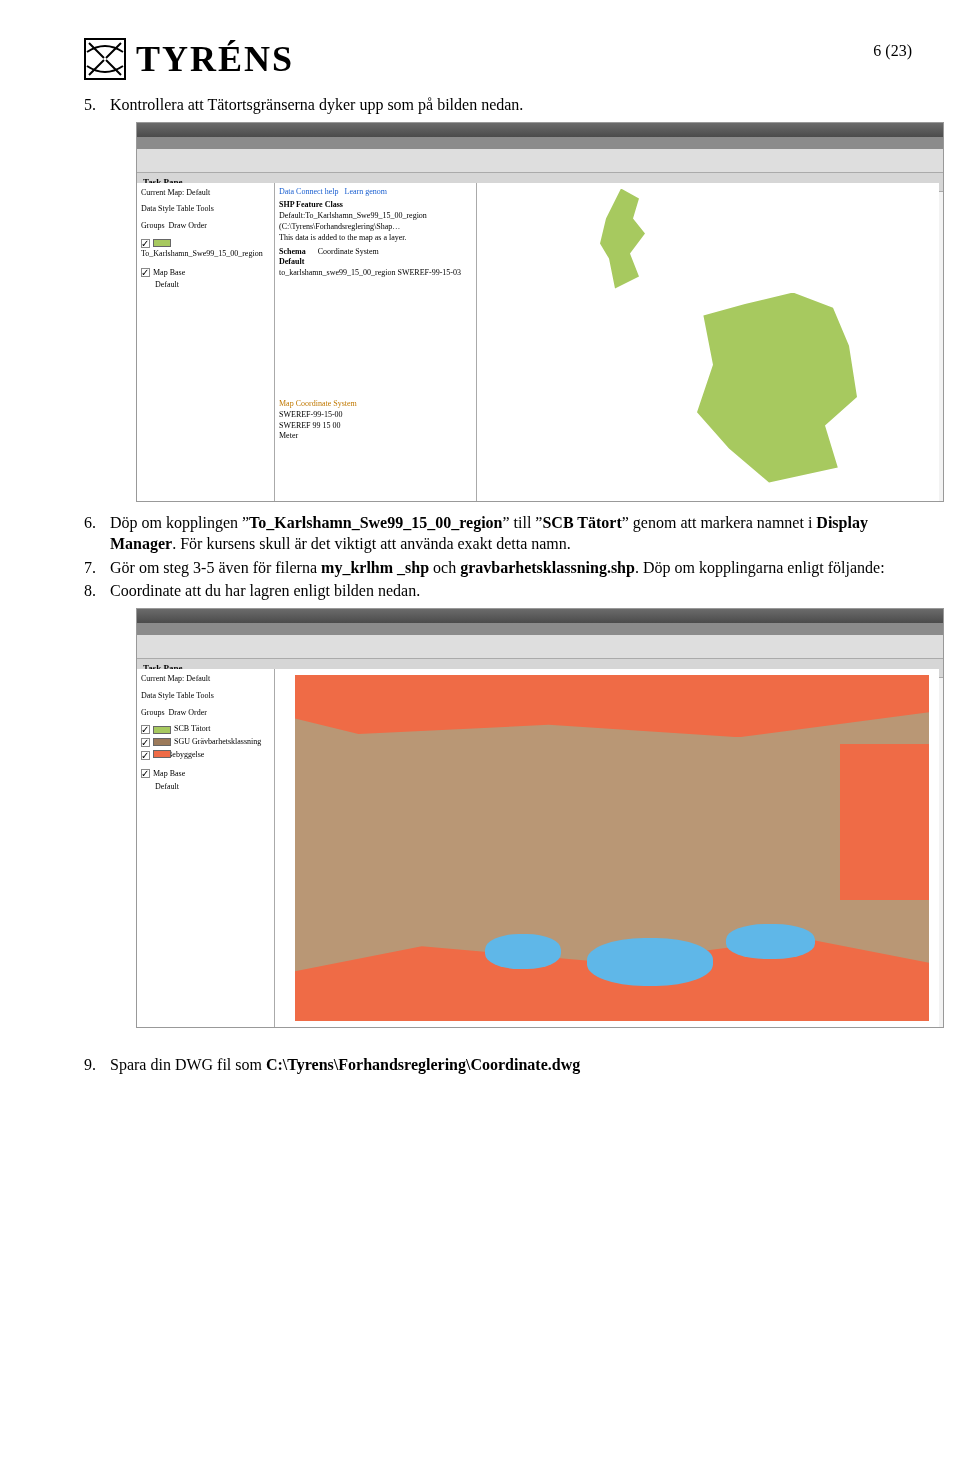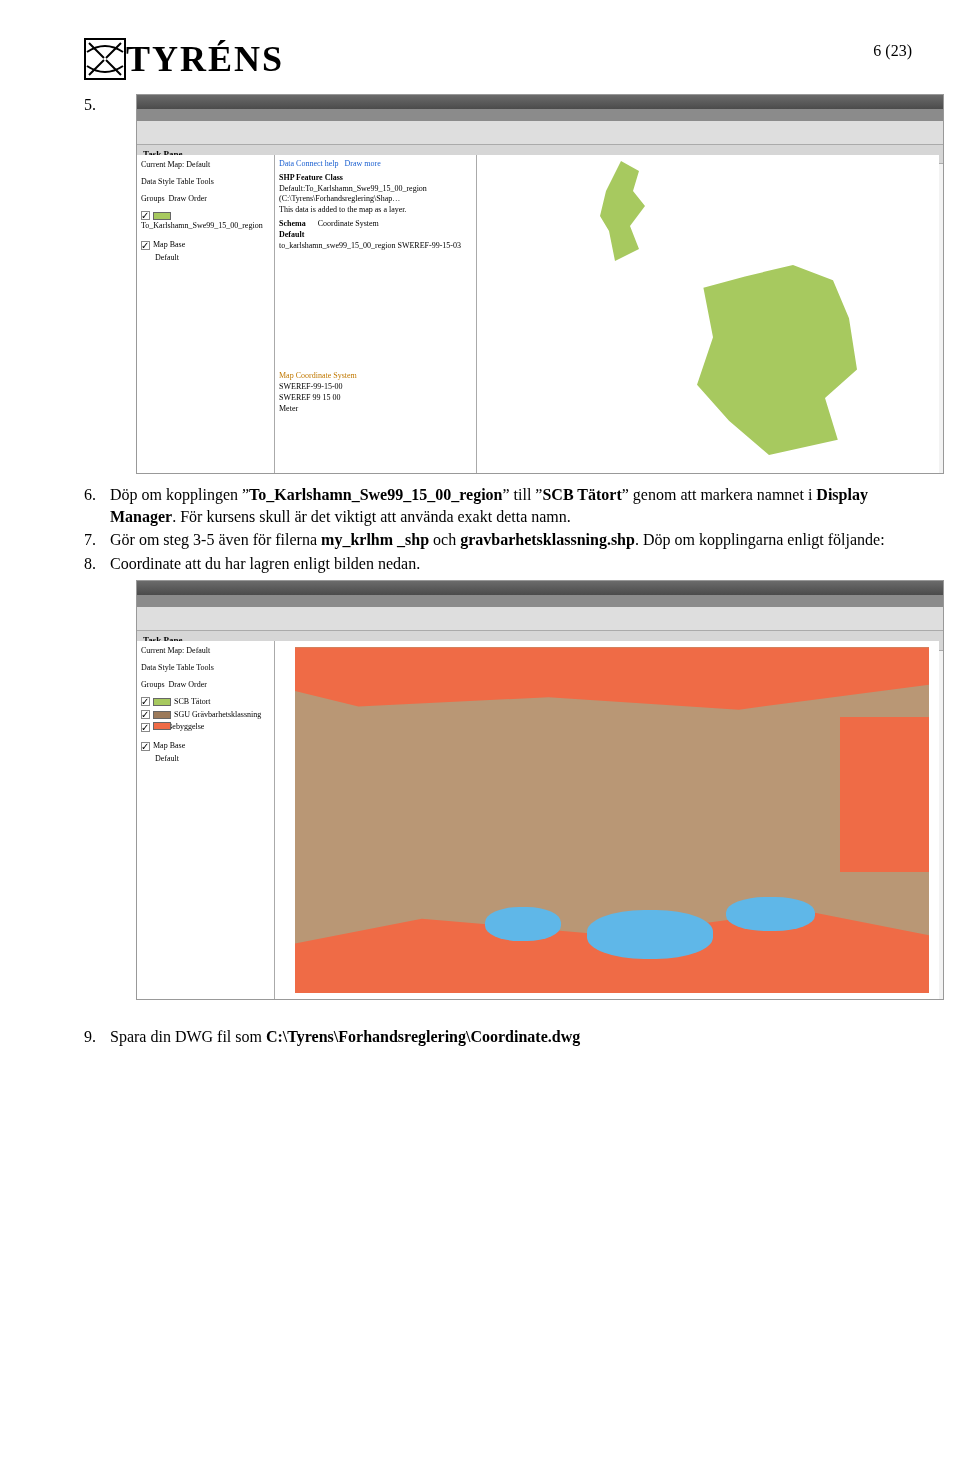--- a/index.html
+++ b/index.html
@@ -1,20 +1,20 @@
 <!DOCTYPE html>
 <html><head>
 <meta charset="utf-8">
 <style>
   * { box-sizing: border-box; margin: 0; padding: 0; }
   html, body { width: 960px; background: #fff; font-family: "Times New Roman", Times, serif; color: #000; }
   body { padding: 38px 48px 24px 84px; }
 
   .header { display: flex; justify-content: space-between; align-items: flex-start; margin-bottom: 14px; }
-  .logo-wrap { display: flex; }
+  .logo-wrap { display: flex; gap: 10px; }
   .logo-mark svg { display:block; }
   .logo-text { font-family: Georgia, "Times New Roman", serif; font-size: 36px; letter-spacing: 2px; font-weight: 700; }
   .page-num { font-size: 16px; margin-top: 4px; }
 
   .body-text { font-size: 16px; line-height: 1.35; }
   ol.steps { list-style: none; padding-left: 0; margin-left: 0; }
   ol.steps > li { position: relative; padding-left: 26px; margin-bottom: 2px; }
   ol.steps > li::before { content: attr(data-num); position: absolute; left: 0; top: 0; }
 
   .sub-steps { list-style: none; padding-left: 30px; margin: 1px 0 2px 0; }
@@ -81,40 +81,41 @@
       </svg>
     </span>
     <span class="logo-text">TYRÉNS</span>
   </div>
   <div class="page-num">6 (23)</div>
 </div>
 
 <div class="body-text">
 <ol class="steps">
   <li data-num="5.">
+    <span>Kontrollera att Tätortsgränserna dyker upp som på bilden nedan.</span>
 
     
     <div class="shot shot1">
       <div class="titlebar"></div>
       <div class="menubar"></div>
       <div class="ribbons"></div>
       <div class="taskpane-label">Task Pane</div>
       <div class="workspace">
         <div class="left-panel">
           <div class="row">Current Map: Default</div>
           <div class="row" style="margin-top:4px;">
             <span>Data</span>&nbsp;<span>Style</span>&nbsp;<span>Table</span>&nbsp;<span>Tools</span>
           </div>
           <div class="row" style="margin-top:4px;"><span>Groups</span>&nbsp;&nbsp;<span>Draw Order</span></div>
           <div class="row" style="margin-top:4px;"><span class="check on"></span><span class="sw green"></span><span>To_Karlshamn_Swe99_15_00_region</span></div>
           <div class="row" style="margin-top:6px;"><span class="check on"></span><span>Map Base</span></div>
           <div class="row" style="padding-left:14px;"><span>Default</span></div>
         </div>
         <div class="mid-panel">
-          <div class="row" style="color:#1a5fd0;"><span>Data Connect help</span> &nbsp; <span>Draw more</span></div>
+          <div class="row" style="color:#1a5fd0;"><span>Data Connect help</span> &nbsp; <span>Learn genom</span></div>
           <div class="row" style="font-weight:700; margin-top:3px;">SHP Feature Class</div>
           <div class="row">Default:To_Karlshamn_Swe99_15_00_region  (C:\Tyrens\Forhandsreglering\Shap…</div>
           <div class="row">This data is added to the map as a layer.</div>
           <div class="row" style="margin-top:3px;"><span style="font-weight:700;">Schema</span> &nbsp;&nbsp;&nbsp;&nbsp; <span>Coordinate System</span></div>
           <div class="row" style="font-weight:700;">Default</div>
           <div class="row"><span class="check on"></span><span>to_karlshamn_swe99_15_00_region  SWEREF-99-15-03</span></div>
           <div style="height:120px;"></div>
           <div class="row" style="color:#c07800;">Map Coordinate System</div>
           <div class="row">SWEREF-99-15-00</div>
           <div class="row">SWEREF 99 15 00</div>

